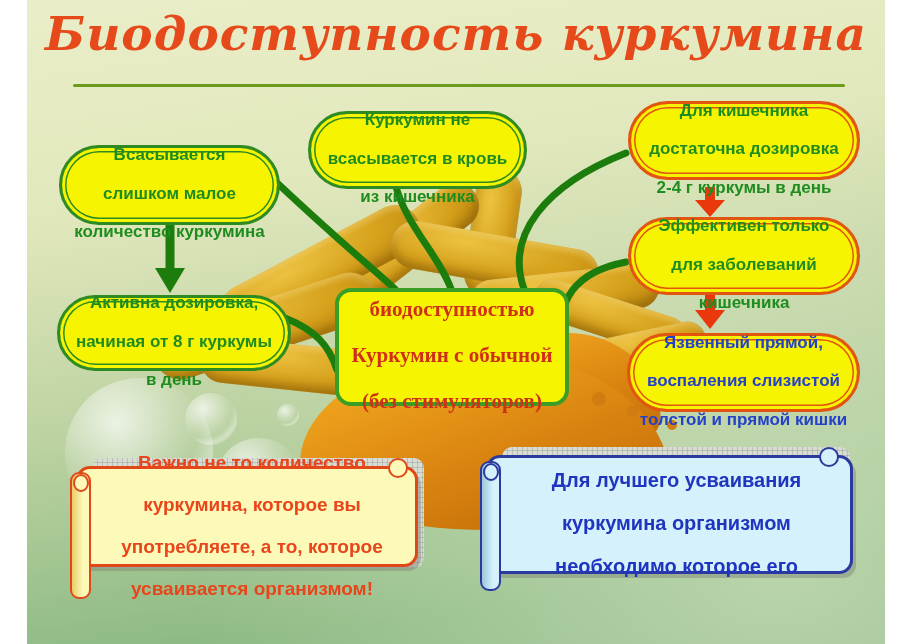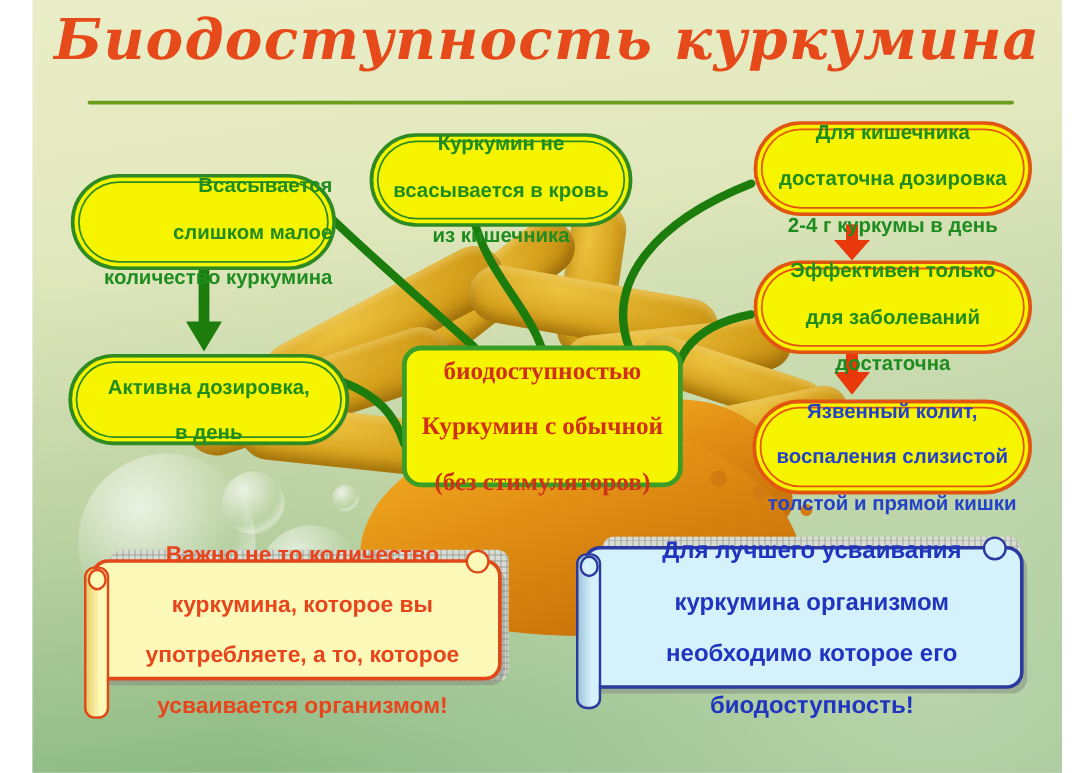--- a/index.html
+++ b/index.html
@@ -129,52 +129,53 @@
     <g>
       <line x1="683" y1="187" x2="683" y2="202" stroke="#e8380c" stroke-width="10"></line>
       <polygon points="668,200 698,200 683,217" fill="#e8380c"></polygon>
     </g>
     <g>
       <line x1="683" y1="290" x2="683" y2="312" stroke="#e8380c" stroke-width="10"></line>
       <polygon points="668,310 698,310 683,329" fill="#e8380c"></polygon>
     </g>
   </svg>
 
-  <div class="bubble" style="left:32px;top:145px;width:215px;height:74px;text-align:right;">
+  <div class="bubble" style="left:32px;top:145px;width:215px;height:74px;">
     <div class="ln">Всасывается</div>
     <div class="ln">слишком малое</div>
     <div class="ln">количество куркумина</div>
   </div>
 
   <div class="bubble" style="left:281px;top:111px;width:213px;height:72px;">
     <div class="ln">Куркумин не</div>
     <div class="ln">всасывается в кровь</div>
     <div class="ln">из кишечника</div>
   </div>
 
   <div class="bubble orange" style="left:601px;top:101px;width:226px;height:73px;">
     <div class="ln">Для кишечника</div>
     <div class="ln">достаточна дозировка</div>
     <div class="ln">2-4 г куркумы в день</div>
   </div>
 
   <div class="bubble orange" style="left:601px;top:217px;width:226px;height:72px;">
     <div class="ln">Эффективен только</div>
     <div class="ln">для заболеваний</div>
-    <div class="ln">достаточна</div>
+    <div class="ln">кишечника</div>
   </div>
 
   <div class="bubble orange blue-text" style="left:600px;top:333px;width:227px;height:73px;">
-    <div class="ln">Язвенный колит,</div>
+    <div class="ln">Язвенный прямой,</div>
     <div class="ln">воспаления слизистой</div>
     <div class="ln">толстой и прямой кишки</div>
   </div>
 
   <div class="bubble" style="left:30px;top:295px;width:228px;height:70px;">
     <div class="ln">Активна дозировка,</div>
+    <div class="ln">начиная от 8 г куркумы</div>
     <div class="ln">в день</div>
   </div>
 
   <div class="center-box">
     <div class="ln">биодоступностью</div>
     <div class="ln">Куркумин с обычной</div>
     <div class="ln">(без стимуляторов)</div>
   </div>
 
   <div class="scroll left" style="left:43px;top:450px;width:350px;height:180px;">
@@ -189,20 +190,19 @@
     <div class="scroll-hole" style="left:3px;top:24px;width:12px;height:14px;"></div>
     <div class="scroll-roll" style="left:318px;top:8px;width:16px;height:16px;"></div>
   </div>
 
   <div class="scroll right" style="left:453px;top:438px;width:368px;height:180px;">
     <div class="scroll-back" style="left:22px;top:9px;width:348px;height:124px;"></div>
     <div class="scroll-body" style="left:6px;top:17px;width:347px;height:113px;padding-left:14px;">
       <div class="ln">Для лучшего усваивания</div>
       <div class="ln">куркумина организмом</div>
       <div class="ln">необходимо которое его</div>
-      <div class="ln">биодоступность!</div>
     </div>
     <div class="scroll-curl" style="left:0;top:23px;width:17px;height:126px;"></div>
     <div class="scroll-hole" style="left:3px;top:25px;width:12px;height:14px;"></div>
     <div class="scroll-roll" style="left:339px;top:9px;width:16px;height:16px;"></div>
   </div>
 
 </div>
 
 </body></html>

